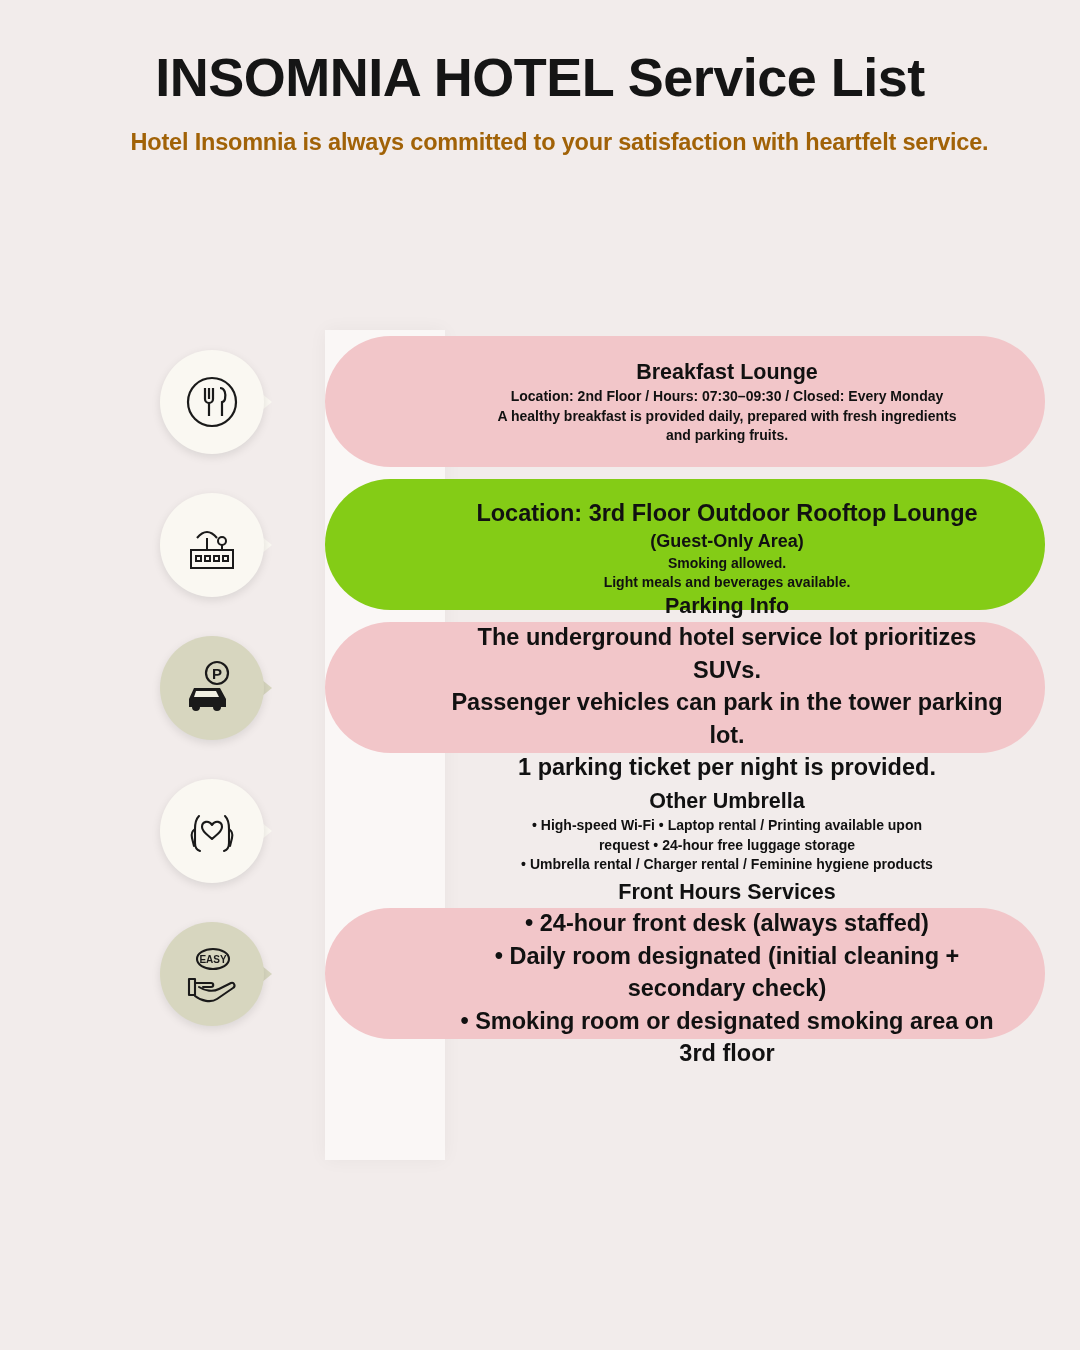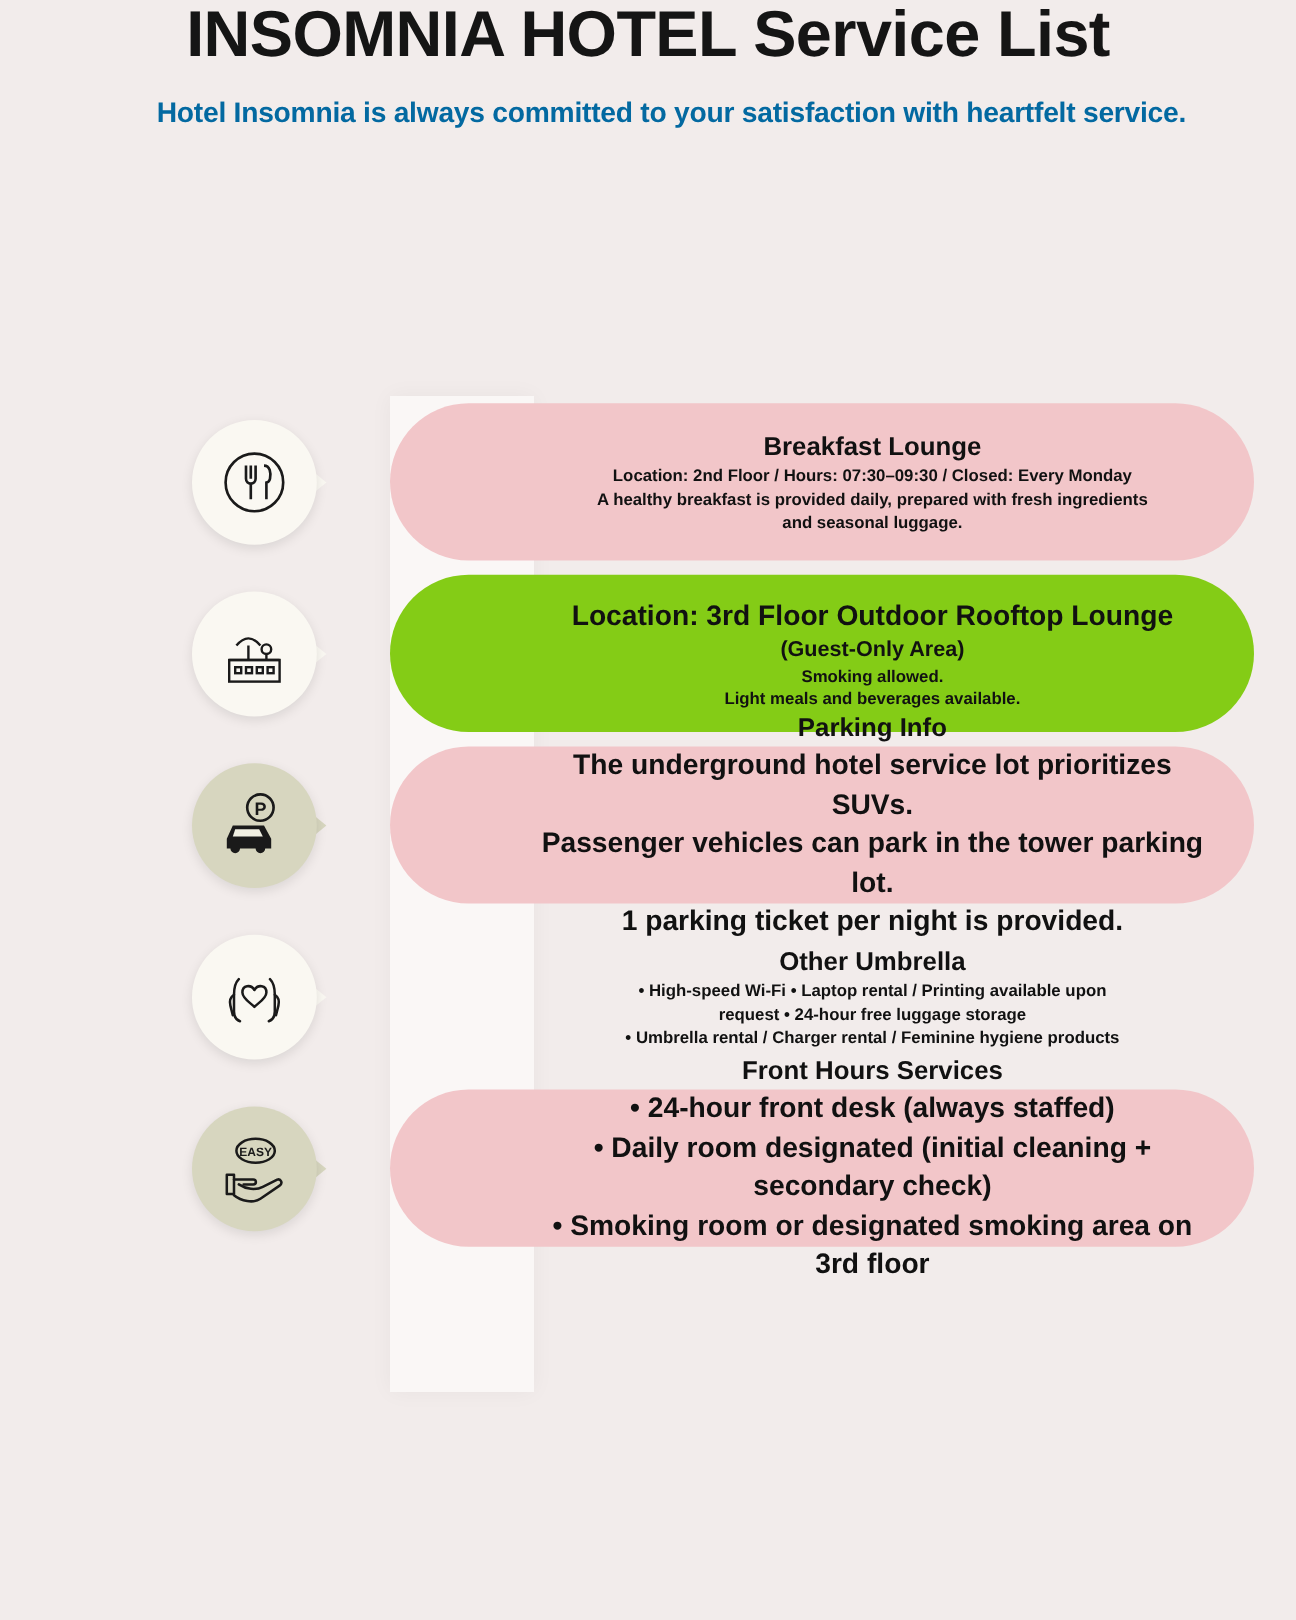--- a/index.html
+++ b/index.html
@@ -12,34 +12,35 @@
   }
   .page {
     position: relative;
     width: 1080px;
     height: 1350px;
     background: #f2eceb;
   }
 
   
   .header {
+    padding-top: 48px;
     text-align: center;
   }
   .title {
     font-size: 54px;
     font-weight: 700;
     letter-spacing: -0.5px;
     color: #151515;
     line-height: 1.1;
   }
   .subtitle {
     margin-top: 22px;
     font-size: 23.5px;
     font-weight: 700;
-    color: #0369a1;
+    color: #a16207;
     letter-spacing: -0.2px;
     margin-left: 39px;
   }
 
   
   .list {
     position: absolute;
     left: 0;
     top: 330px;
     width: 1080px;
@@ -148,21 +149,21 @@
 
   <div class="list">
     <div class="spine"></div>
 
     <div class="row">
       <div class="bar pink">
         <div class="bar-text">
           <span class="heading">Breakfast Lounge</span>
           <span class="line">Location: 2nd Floor / Hours: 07:30–09:30 / Closed: Every Monday</span>
           <span class="line">A healthy breakfast is provided daily, prepared with fresh ingredients</span>
-          <span class="line">and seasonal luggage.</span>
+          <span class="line">and parking fruits.</span>
         </div>
       </div>
       <div class="pointer cream"></div>
       <div class="icon-badge cream">
         <svg width="66" height="66" viewBox="0 0 66 66" fill="none" stroke="#1a1a1a" stroke-width="2.2">
           <circle cx="33" cy="33" r="24"></circle>
           <path d="M26 19 v11 a4 4 0 0 0 8 0 V19" fill="none"></path>
           <line x1="30" y1="19" x2="30" y2="30"></line>
           <line x1="30" y1="34" x2="30" y2="47"></line>
           <path d="M41 19 c5 0 6 6 5 11 -0.5 2.5 -2 3 -3 3.2 V47" fill="none"></path>

